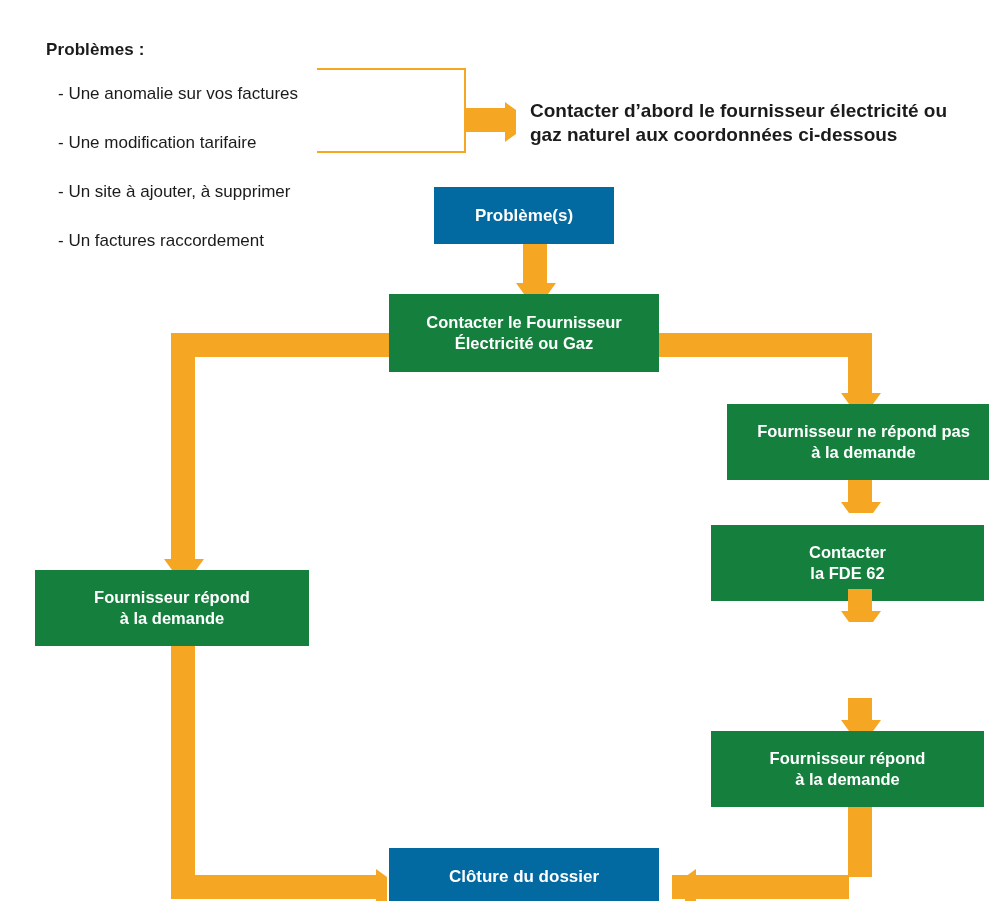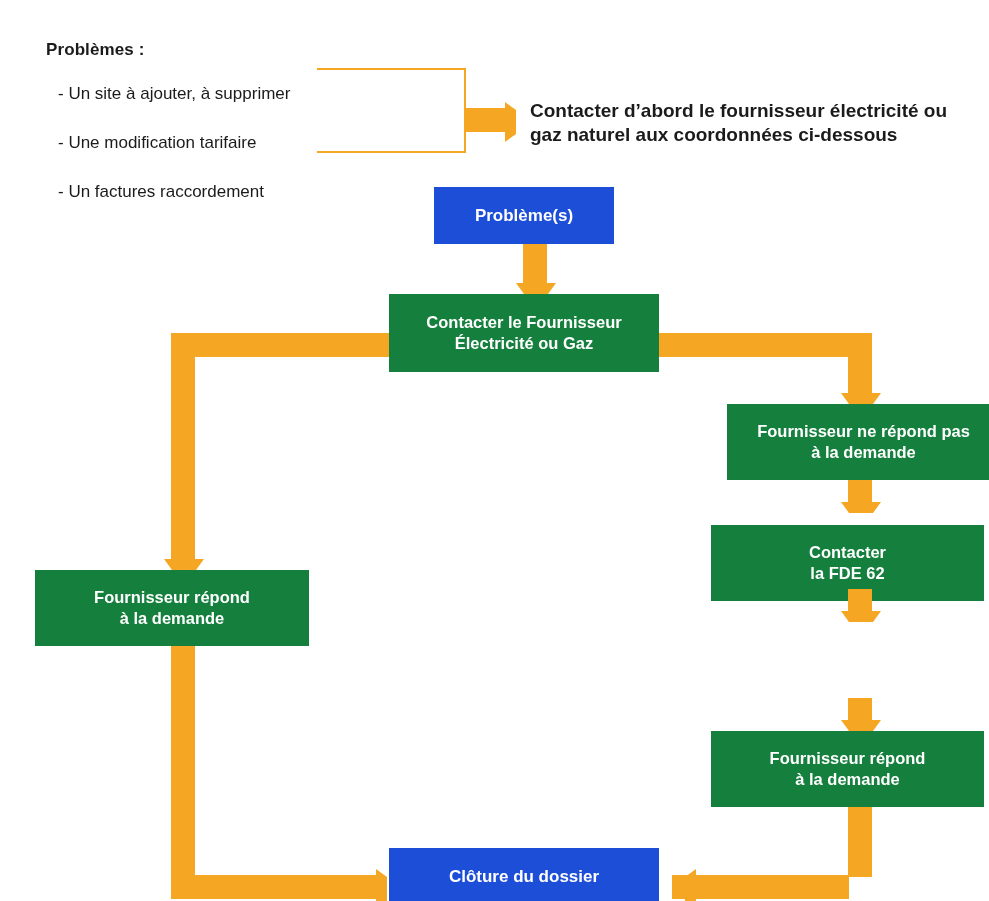--- a/index.html
+++ b/index.html
@@ -63,21 +63,21 @@
     display: flex;
     align-items: center;
     justify-content: center;
     text-align: center;
     color: #ffffff;
     font-weight: bold;
     font-size: 16.5px;
     line-height: 21px;
     padding: 4px 10px;
   }
-  .node-light { background: #1d4ed8; }
+  .node-light { background: #0369a1; }
   .node-dark  { background: #15803d; }
 
   .n-probleme   { left: 410px; top: 163px;  width: 180px; height: 57px;  font-size: 17px; }
   .n-contacter  { left: 365px; top: 270px;  width: 270px; height: 78px; }
   .n-nerepond   { left: 703px; top: 380px;  width: 273px; height: 76px; }
   .n-fde        { left: 687px; top: 489px;  width: 273px; height: 76px; margin-top: 12px; }
   .n-interv     { left: 687px; top: 598px;  width: 273px; height: 76px; }
   .n-repondR    { left: 687px; top: 707px;  width: 273px; height: 76px; }
   .n-repondL    { left: 11px;  top: 546px;  width: 274px; height: 76px; }
   .n-cloture    { left: 365px; top: 824px;  width: 270px; height: 57px;  font-size: 17px; }
@@ -105,22 +105,23 @@
   }
 </style>
 </head>
 <body>
 
 <div id="canvas">
 
   <div class="intro-title">Problèmes :</div>
 
   <div class="intro-list">
+    <div>- Une anomalie sur vos factures</div>
+    <div>- Une modification tarifaire</div>
     <div>- Un site à ajouter, à supprimer</div>
-    <div>- Une modification tarifaire</div>
     <div>- Un factures raccordement</div>
   </div>
 
   <div class="bracket"></div>
   <div class="ln ln-h" style="left:442px; top:84px; width:41px;"></div>
   <div class="arrow arrow-right" style="left:481px; top:77.5px;"></div>
 
   <div class="callout">Contacter d’abord le fournisseur électricité ou gaz naturel aux coordonnées ci-dessous</div>
 
   <div class="node node-light n-probleme">Problème(s)</div>

